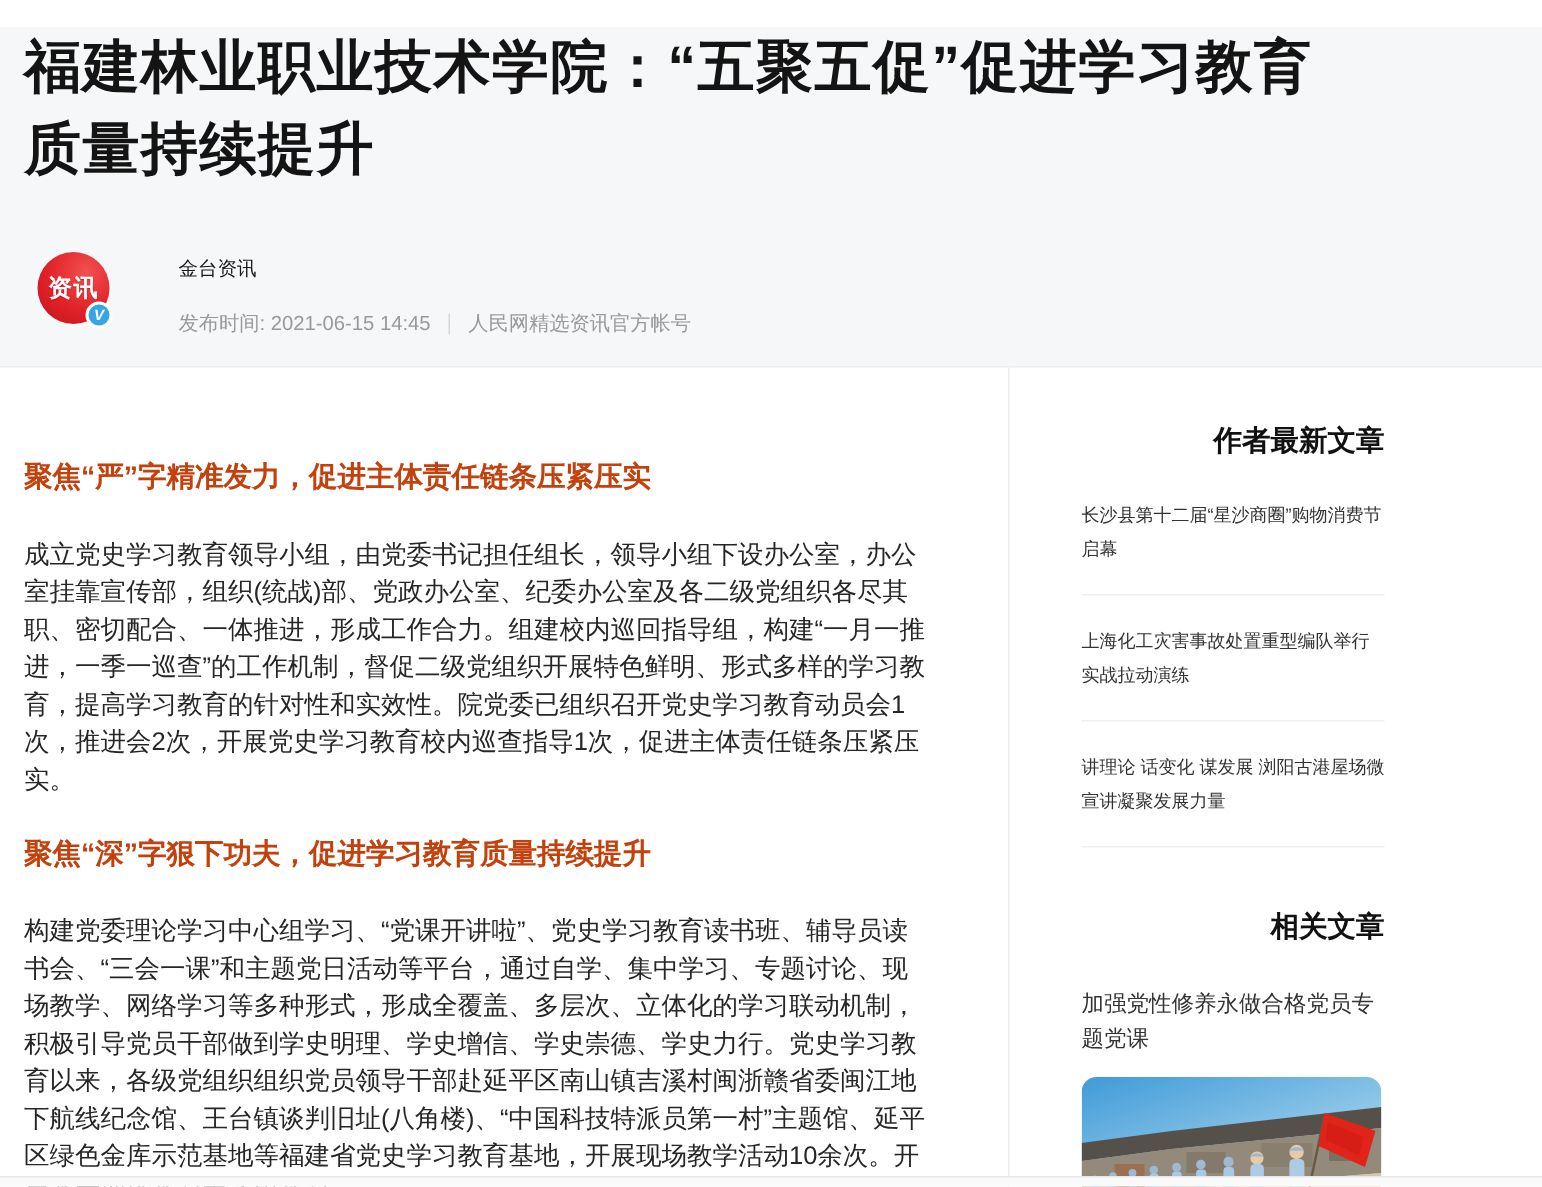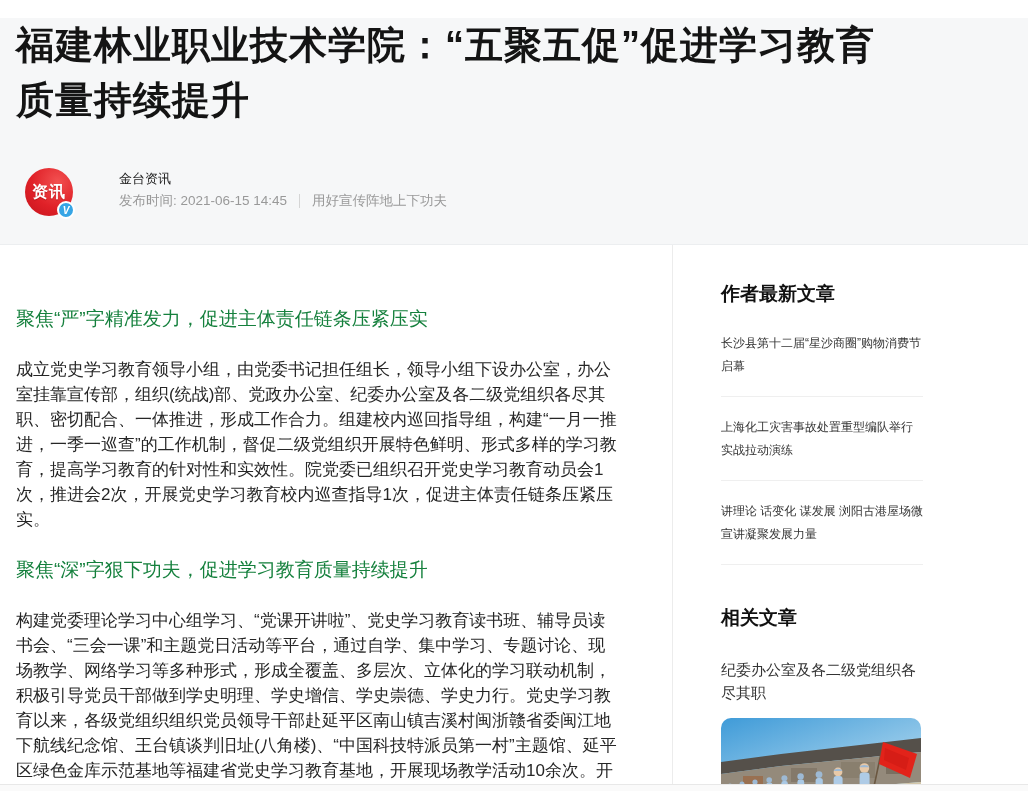--- a/index.html
+++ b/index.html
@@ -41,49 +41,50 @@
     width: 18px; height: 18px; border-radius: 50%;
     background: var(--badge-blue, #36a5e5);
     border: 2px solid #ffffff;
     color: #fff; font-size: 10px; font-weight: 700;
     display: flex; align-items: center; justify-content: center;
     font-style: italic;
   }
   .author-info { margin-left: 15px; padding-top: 2px; }
   .author-name { font-size: 13px; color: #1a1a1a; cursor: pointer; }
   .meta-row {
-    margin-top: 4px; font-size: 13.5px;
+    margin-top: 19px; font-size: 13.5px;
     color: var(--text-secondary, #999);
     display: flex; align-items: center; justify-content: flex-end;
   }
   .meta-divider {
     display: inline-block; width: 0; height: 14px;
     border-left: 1px solid #d5d5d5; margin: 0 12px;
   }
   
   .content { display: flex; width: 100%; height: 557px; background: #fff; }
   .main {
     width: 673px; flex: 0 0 673px;
     padding: 36px 53px 0 16px;
     border-right: 1px solid var(--divider, #ececec);
   }
   .main p {
     font-size: 17px; line-height: 25px; color: #262626;
     margin-bottom: 18px;
   }
   .main h2 {
-    font-size: 19px; line-height: 24px; font-weight: 400; color: #15803d;
+    font-size: 19px; line-height: 24px; font-weight: 700; color: #c2410c;
     margin: 26px 0 26px 0;
   }
   
   .sidebar { padding: 26px 0 0 48px; }
   .side-block { width: 202px; }
   .side-title {
     font-size: 19px; font-weight: 700; color: #111;
     margin: 10px 0 6px 0;
+    text-align: right;
   }
   .side-item {
     font-size: 12px; line-height: 23px; color: #333;
     padding: 19px 0 18px 0;
     border-bottom: 1px solid #efefef;
     cursor: pointer;
   }
   .related-title { margin-top: 40px; }
   .related-item {
     font-size: 15px; line-height: 23px; color: #333;
@@ -109,21 +110,21 @@
   <div class="author-row">
     <div class="avatar">
       <span class="avatar-text">资讯</span>
       <span class="badge">V</span>
     </div>
     <div class="author-info">
       <div class="author-name">金台资讯</div>
       <div class="meta-row">
         <span>发布时间: 2021-06-15 14:45</span>
         <span class="meta-divider"></span>
-        <span>用好宣传阵地上下功夫</span>
+        <span>人民网精选资讯官方帐号</span>
       </div>
     </div>
   </div>
 </div>
 
 <div class="content">
 
   <div class="main">
     <h2>聚焦“严”字精准发力，促进主体责任链条压紧压实</h2>
     <p>成立党史学习教育领导小组，由党委书记担任组长，领导小组下设办公室，办公室挂靠宣传部，组织(统战)部、党政办公室、纪委办公室及各二级党组织各尽其职、密切配合、一体推进，形成工作合力。组建校内巡回指导组，构建“一月一推进，一季一巡查”的工作机制，督促二级党组织开展特色鲜明、形式多样的学习教育，提高学习教育的针对性和实效性。院党委已组织召开党史学习教育动员会1次，推进会2次，开展党史学习教育校内巡查指导1次，促进主体责任链条压紧压实。</p>
@@ -134,21 +135,21 @@
   <div class="sidebar">
     <div class="side-block">
       <h3 class="side-title">作者最新文章</h3>
       <div class="side-item">长沙县第十二届“星沙商圈”购物消费节启幕</div>
       <div class="side-item">上海化工灾害事故处置重型编队举行实战拉动演练</div>
       <div class="side-item">讲理论 话变化 谋发展 浏阳古港屋场微宣讲凝聚发展力量</div>
     </div>
 
     <div class="side-block">
       <h3 class="side-title related-title">相关文章</h3>
-      <div class="related-item">纪委办公室及各二级党组织各尽其职</div>
+      <div class="related-item">加强党性修养永做合格党员专题党课</div>
 
       <div class="related-thumb">
         
         <svg width="200" height="113" viewBox="0 0 200 113" xmlns="http://www.w3.org/2000/svg">
           <defs>
             <linearGradient id="sky" x1="0" y1="0" x2="1" y2="1">
               <stop offset="0" stop-color="#3f9bd8"></stop>
               <stop offset="1" stop-color="#bfe0f2"></stop>
             </linearGradient>
           </defs>

